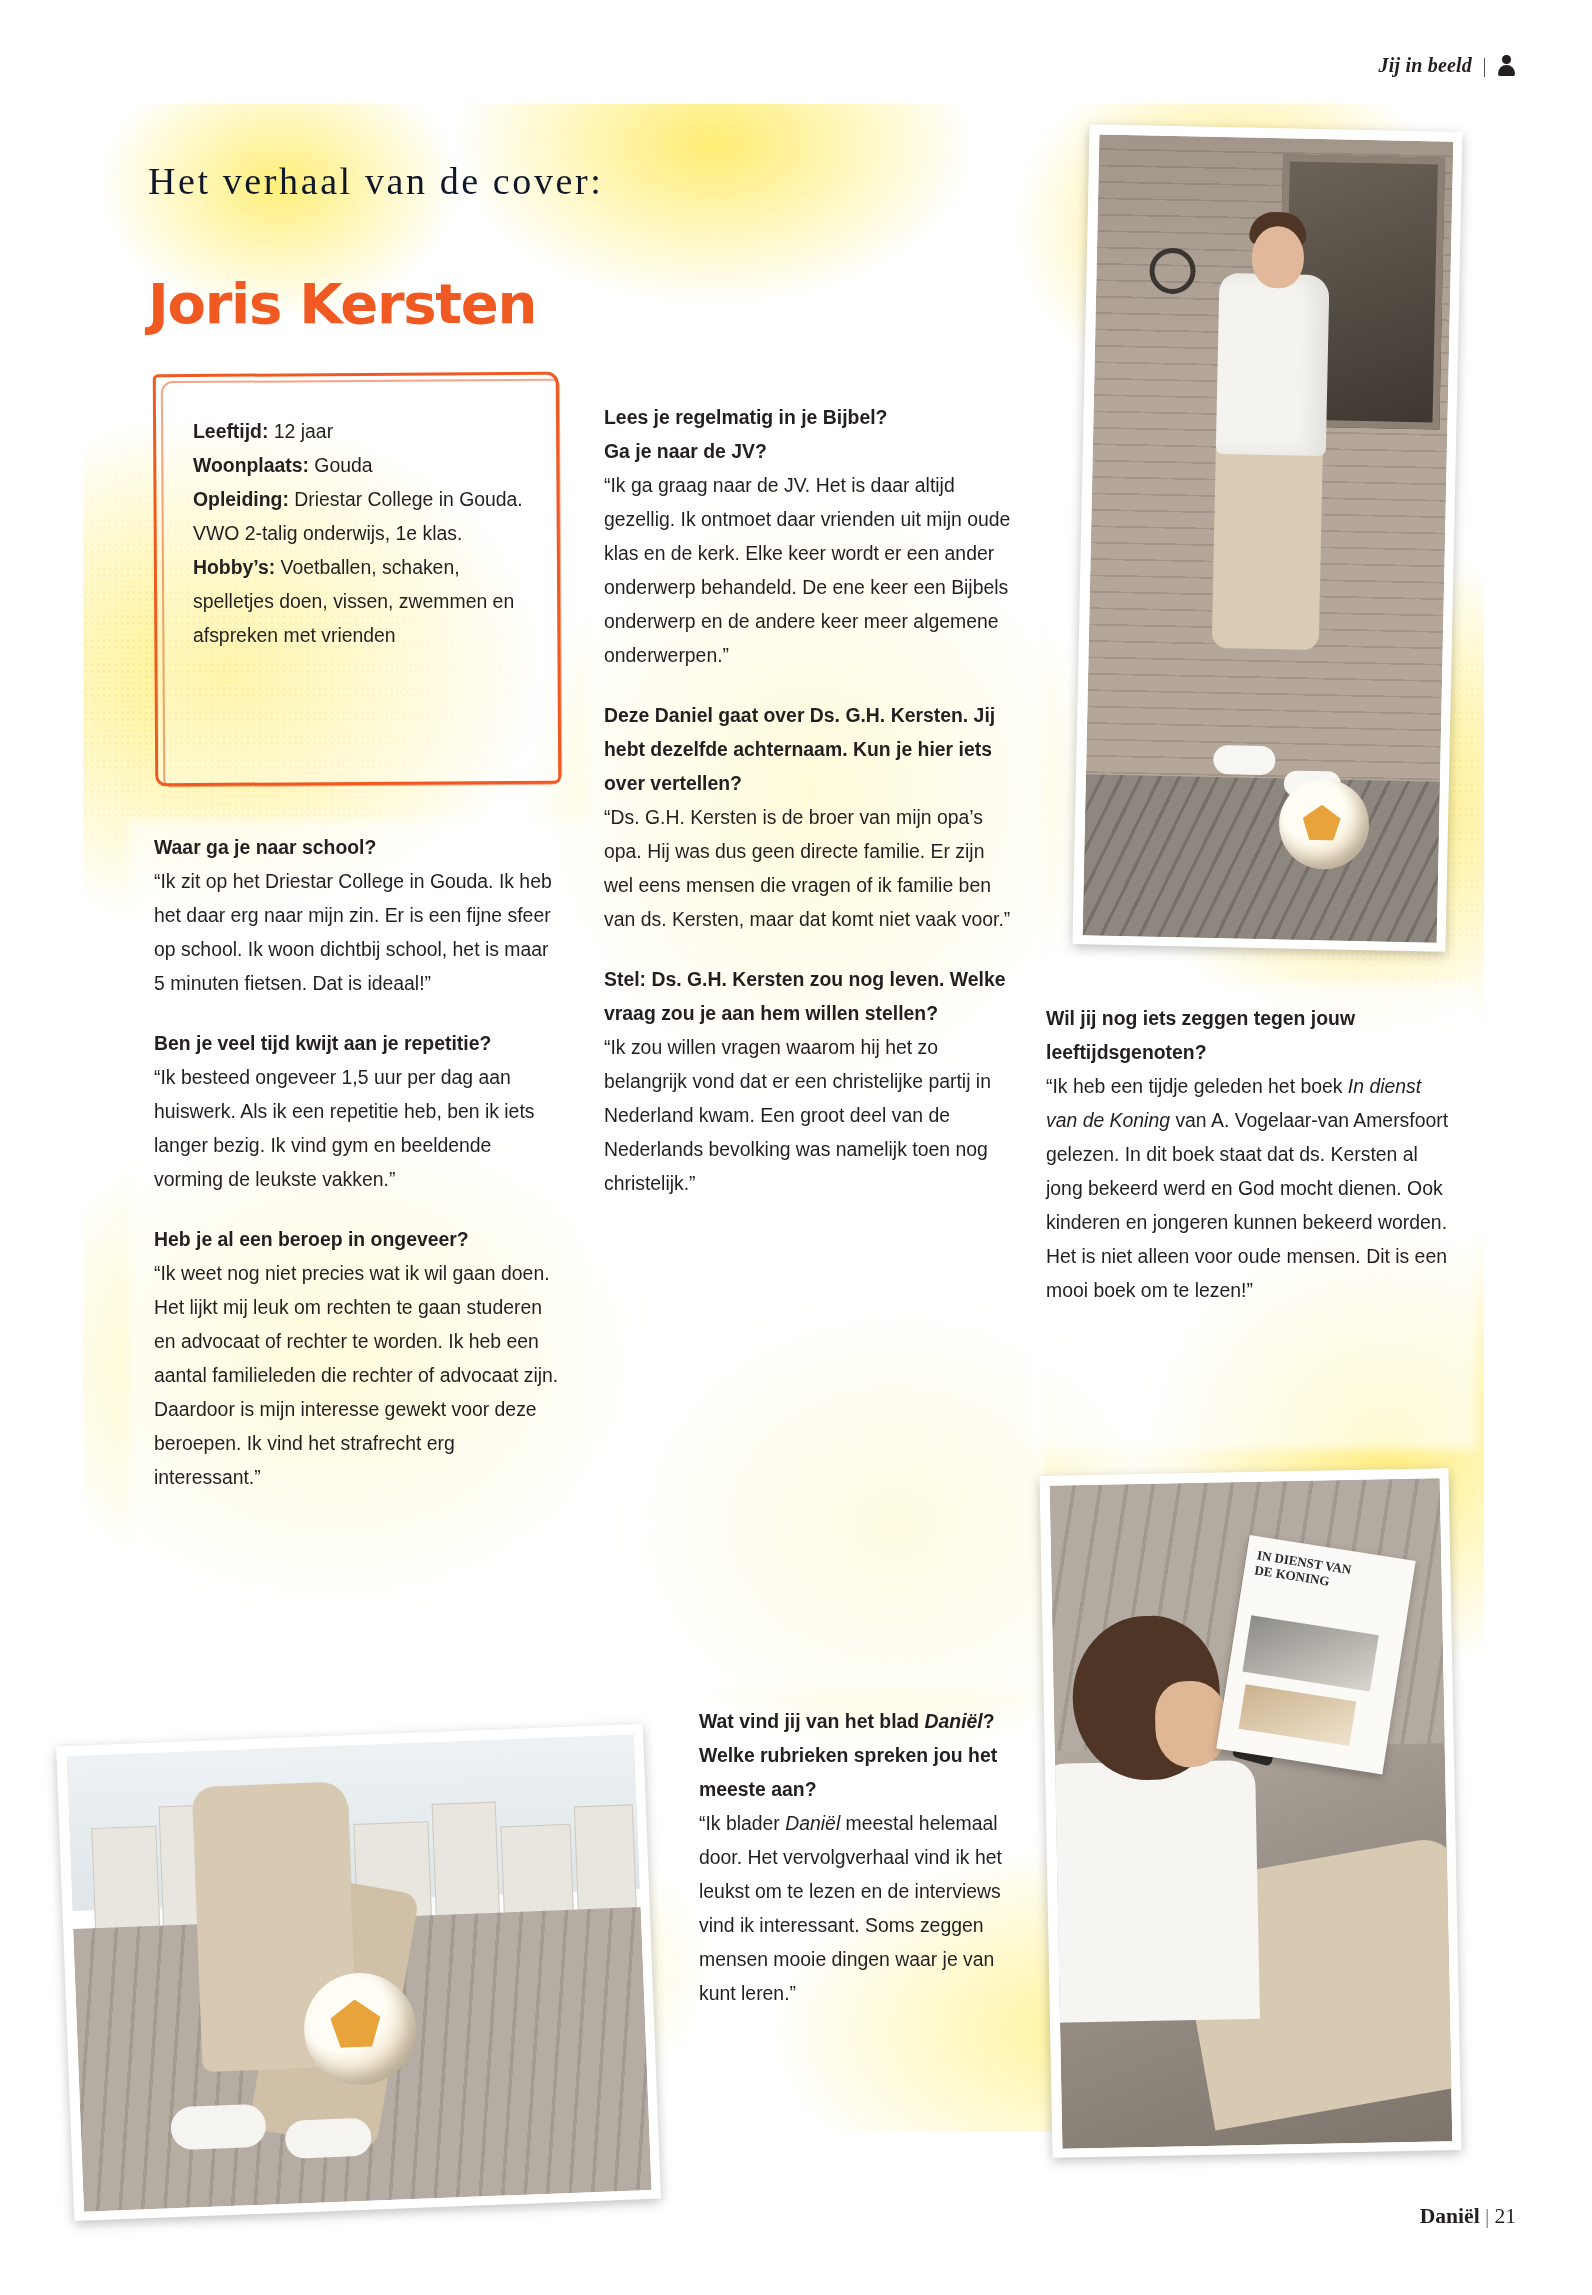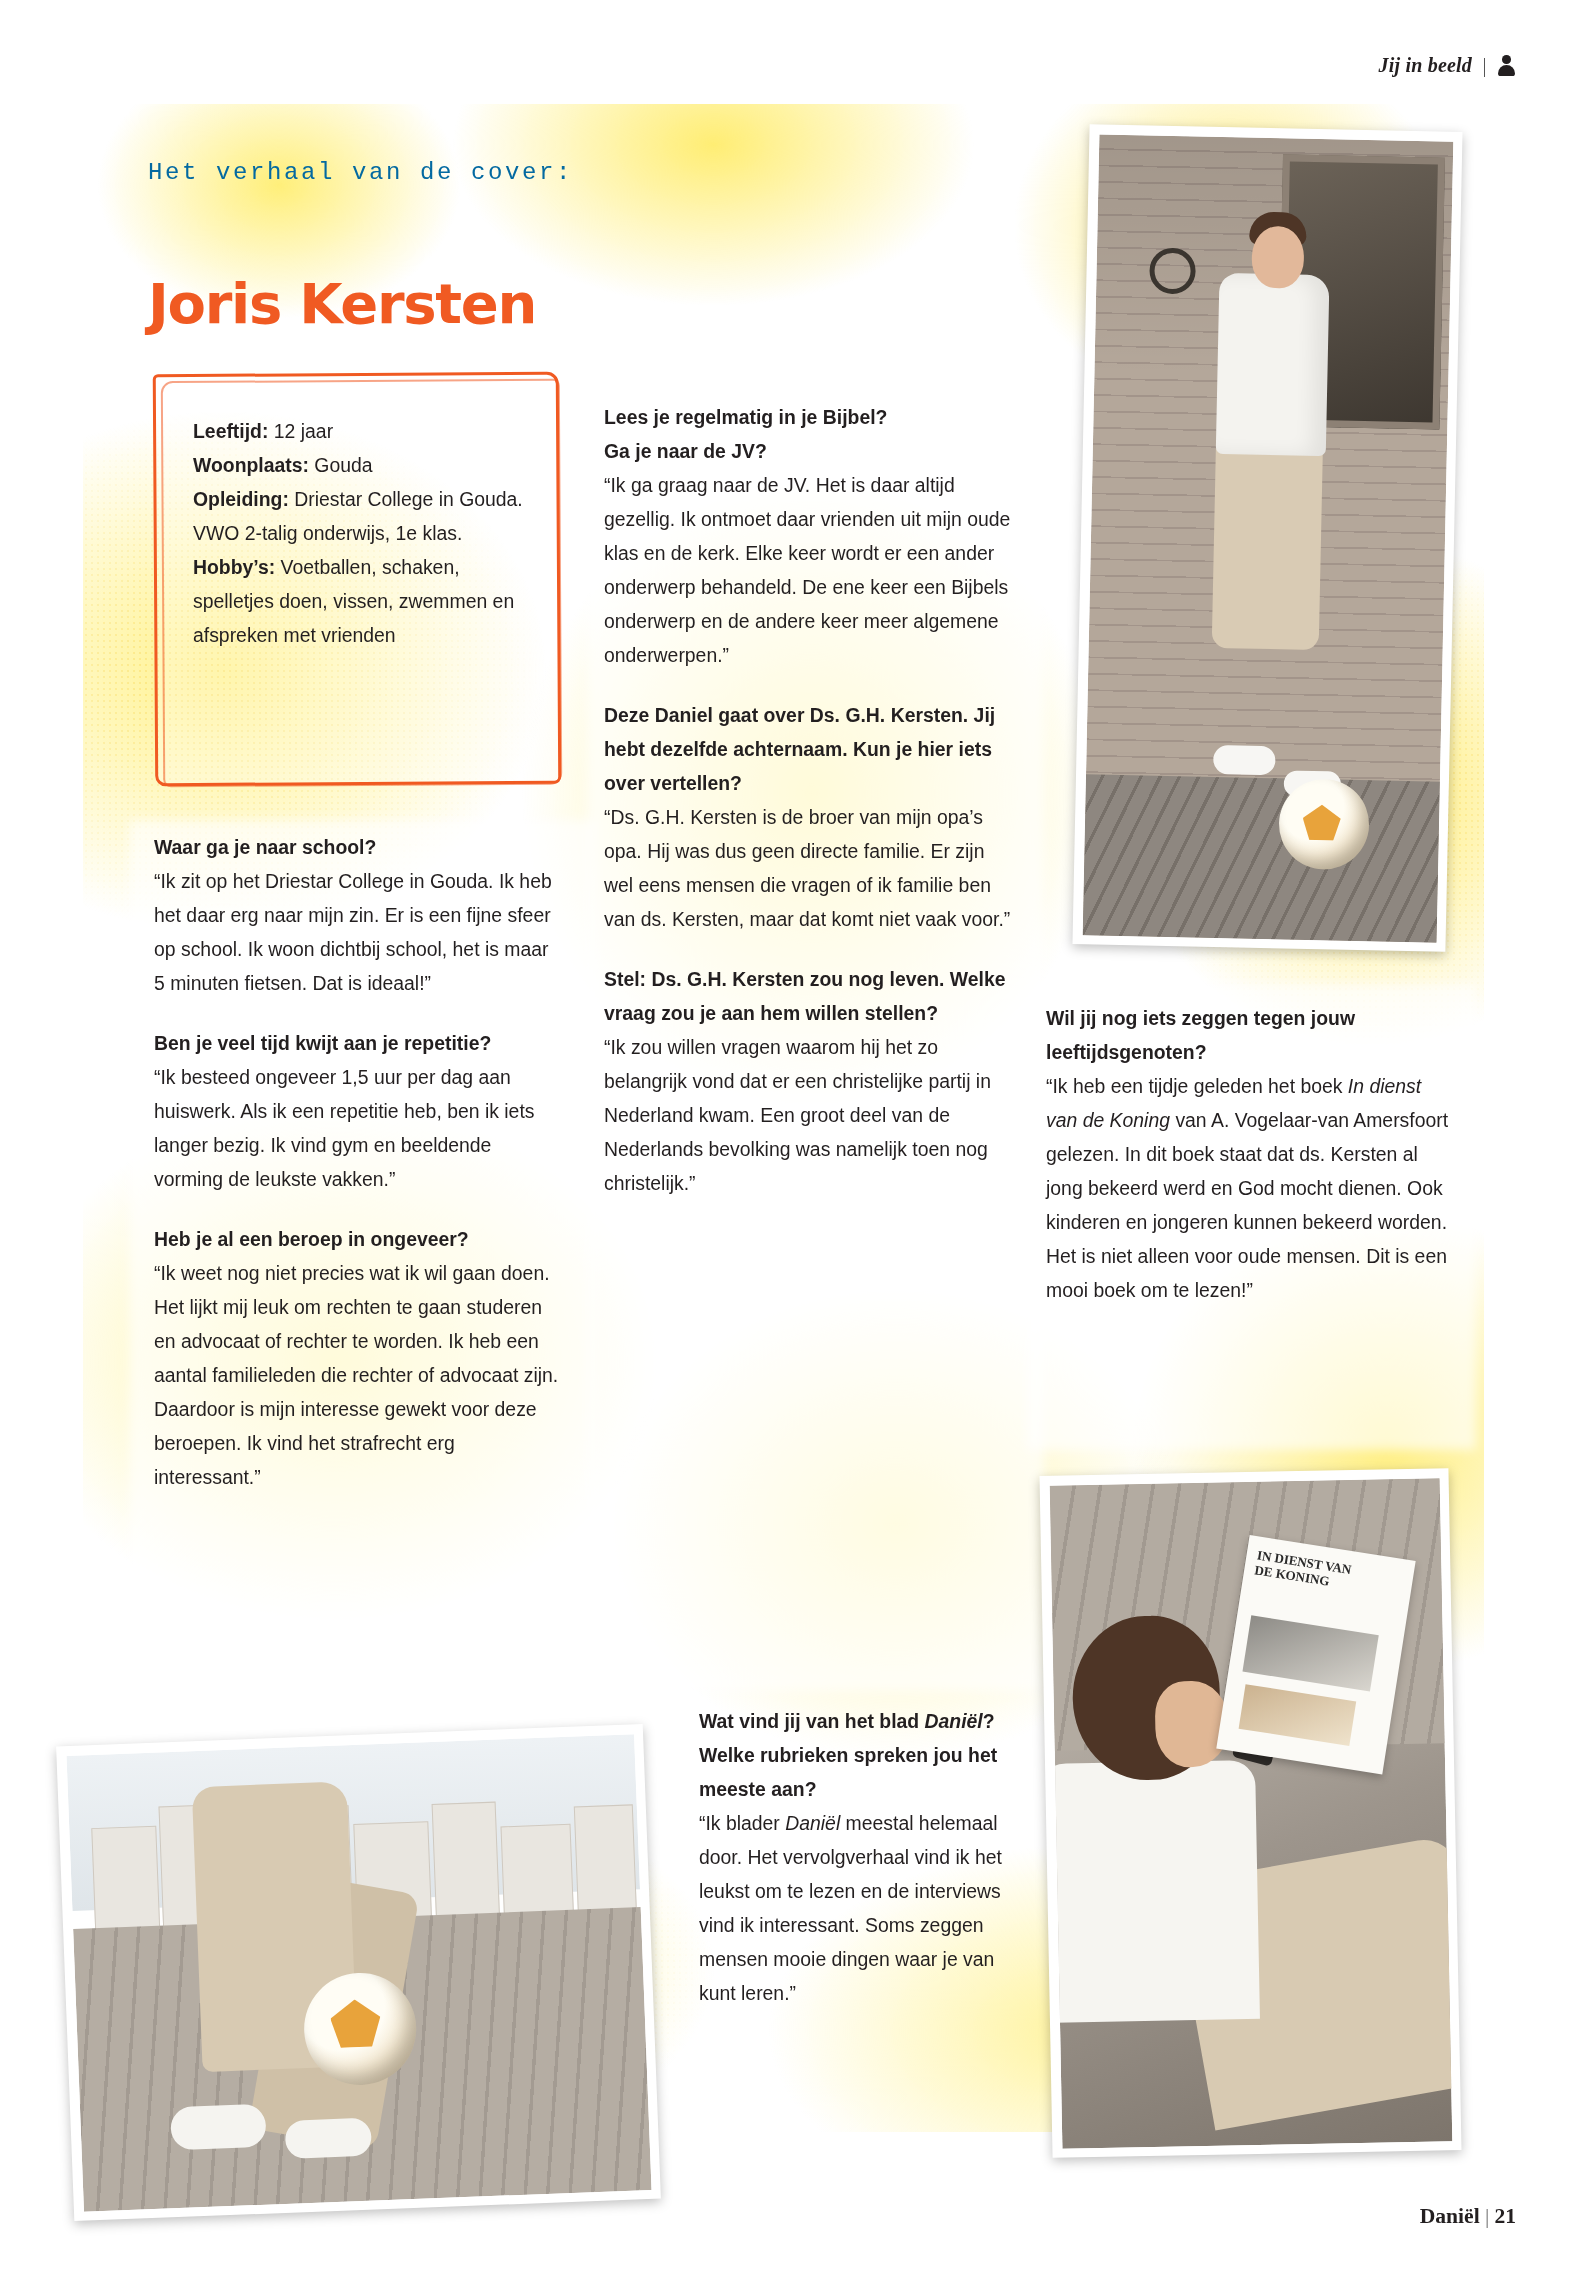--- a/index.html
+++ b/index.html
@@ -110,24 +110,24 @@
     position: absolute;
     background: rgba(255,255,255,0.66);
     filter: blur(5.2px);
   }
 
   
   .kicker {
     position: absolute;
     left: 148px;
     top: 159px;
-    font-family: Liberation Mono, monospace;
-    font-size: 24px;
+    font-family: Liberation Serif, serif;
+    font-size: 38px;
     letter-spacing: 2.6px;
-    color: #0369a1;
+    color: #0f172a;
   }
   .name-title {
     position: absolute;
     left: 148px;
     top: 235px;
     font-family: "DejaVu Sans", sans-serif;
     font-weight: bold;
     font-size: 56px;
     letter-spacing: -1.3px;
     color: #f05a22;
@@ -284,21 +284,21 @@
   .footer {
     position: absolute;
     right: 76px;
     bottom: 66px;
     font-family: "Liberation Serif", serif;
     font-weight: bold;
     font-size: 21.6px;
     color: #231f20;
   }
   .footer .sep { font-weight: normal; color: #777; margin: 0 5.2px; }
-  .footer .pg { font-weight: bold; }
+  .footer .pg { font-weight: normal; }
 </style>
 </head>
 <body>
 
 <div class="page">
 
   <div class="running-head">
     <span>Jij in beeld</span>
     <span class="divider">|</span>
     <span class="head-avatar"></span>

